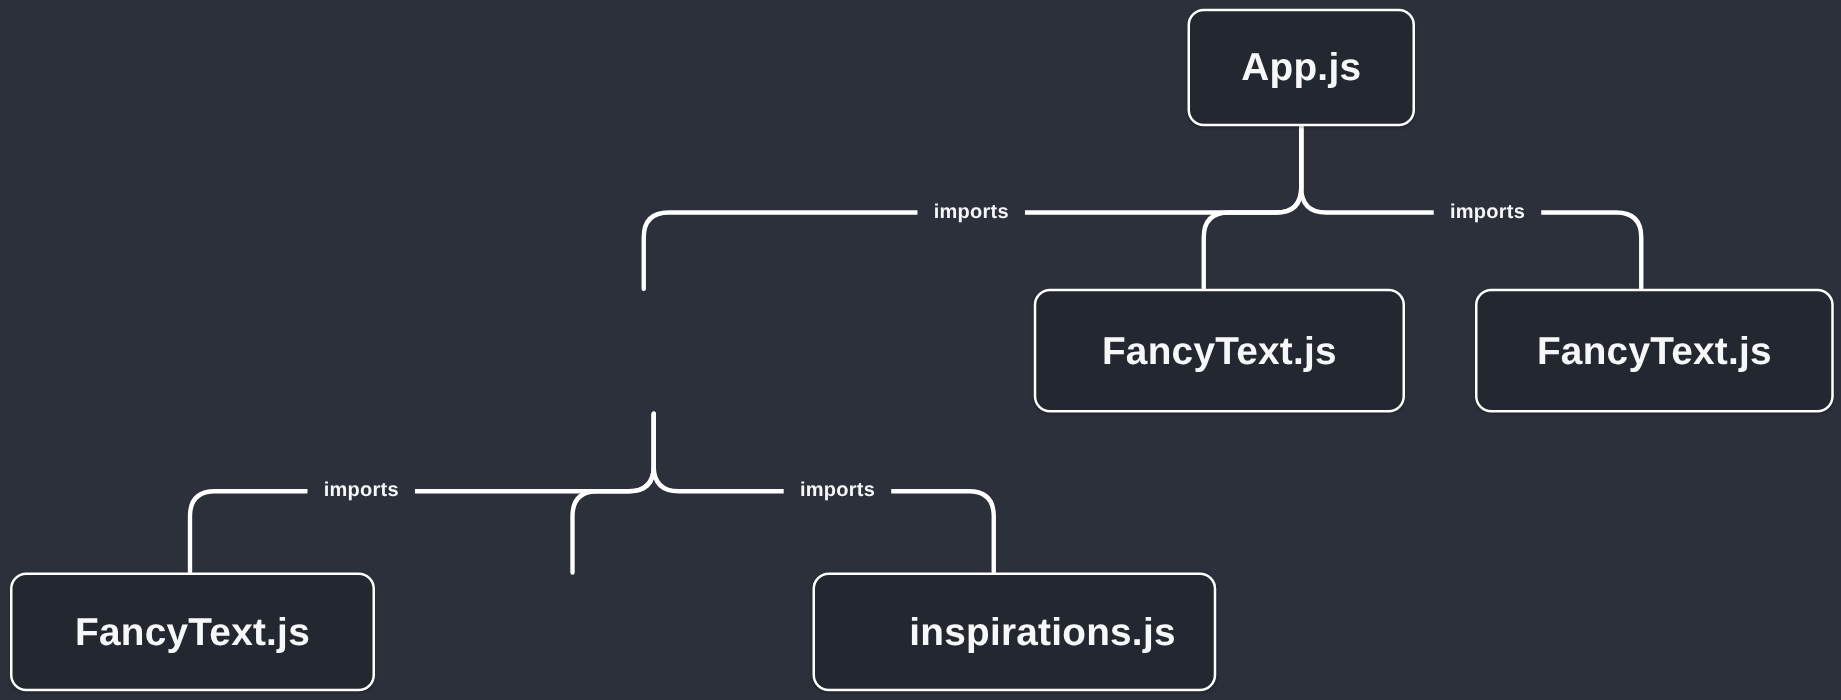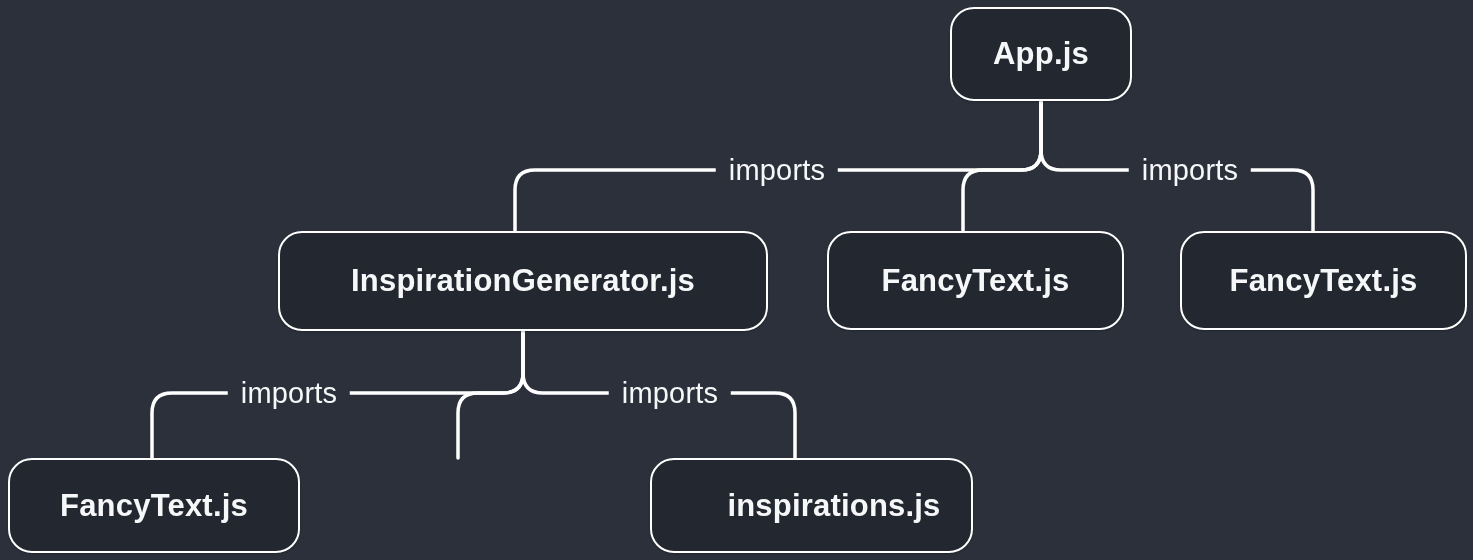--- a/index.html
+++ b/index.html
@@ -35,43 +35,43 @@
     stroke-width: 3.5;
     stroke-linecap: round;
   }
   .node {
     position: absolute;
     display: flex;
     align-items: center;
     justify-content: center;
     background: var(--box-fill);
     border: 2.5px solid var(--line);
-    border-radius: 24px;
+    border-radius: 13px;
     color: var(--text);
     font-size: 31px;
     font-weight: 600;
     letter-spacing: 0.2px;
     white-space: nowrap;
     box-shadow: 0 1px 2px rgba(0,0,0,0.25);
   }
   .node-app            { left: 950px;  top: 7px;   width: 182px; height: 94px; }
   .node-ig             { left: 278px;  top: 231px; width: 490px; height: 100px; }
   .node-fancy-top      { left: 827px;  top: 231px; width: 297px; height: 99px; }
   .node-copyright      { left: 1180px; top: 231px; width: 287px; height: 99px; }
   .node-fancy-bottom   { left: 8px;    top: 458px; width: 292px; height: 95px; }
   .node-color          { left: 350px;  top: 458px; width: 218px; height: 95px; }
   .node-inspirations   { left: 650px;  top: 458px; width: 323px; height: 95px; padding-left: 45px; }
   .edge-label {
     position: absolute;
     transform: translate(-50%, -50%);
     background: var(--background);
     padding: 2px 13px;
     color: var(--text);
-    font-size: 29px;
-    font-weight: 400;
+    font-size: 16px;
+    font-weight: 700;
     letter-spacing: 0.2px;
     white-space: nowrap;
   }
   .edge-label-top-left     { left: 777px;  top: 170px; }
   .edge-label-top-right    { left: 1190px; top: 170px; }
   .edge-label-bottom-left  { left: 289px;  top: 393px; }
   .edge-label-bottom-right { left: 670px;  top: 393px; }
 </style>
 </head>
 <body>
@@ -84,23 +84,20 @@
     <path d="M1041 101 L1041 150 Q1041 170 1061 170 L1293 170 Q1313 170 1313 190 L1313 231"></path>
     <path d="M523 331 L523 373 Q523 393 503 393 L172 393 Q152 393 152 413 L152 458"></path>
     <path d="M523 331 L523 373 Q523 393 503 393 L478 393 Q458 393 458 413 L458 458"></path>
     <path d="M523 331 L523 373 Q523 393 543 393 L775 393 Q795 393 795 413 L795 458"></path>
   </svg>
 
   <div class="node node-app">
     <span>App.js</span>
   </div>
 
-  <div class="node node-ig">
-    <span>InspirationGenerator.js</span>
-  </div>
 
   <div class="node node-fancy-top">
     <span>FancyText.js</span>
   </div>
 
   <div class="node node-copyright">
     <span>FancyText.js</span>
   </div>
 
   <div class="node node-fancy-bottom">

